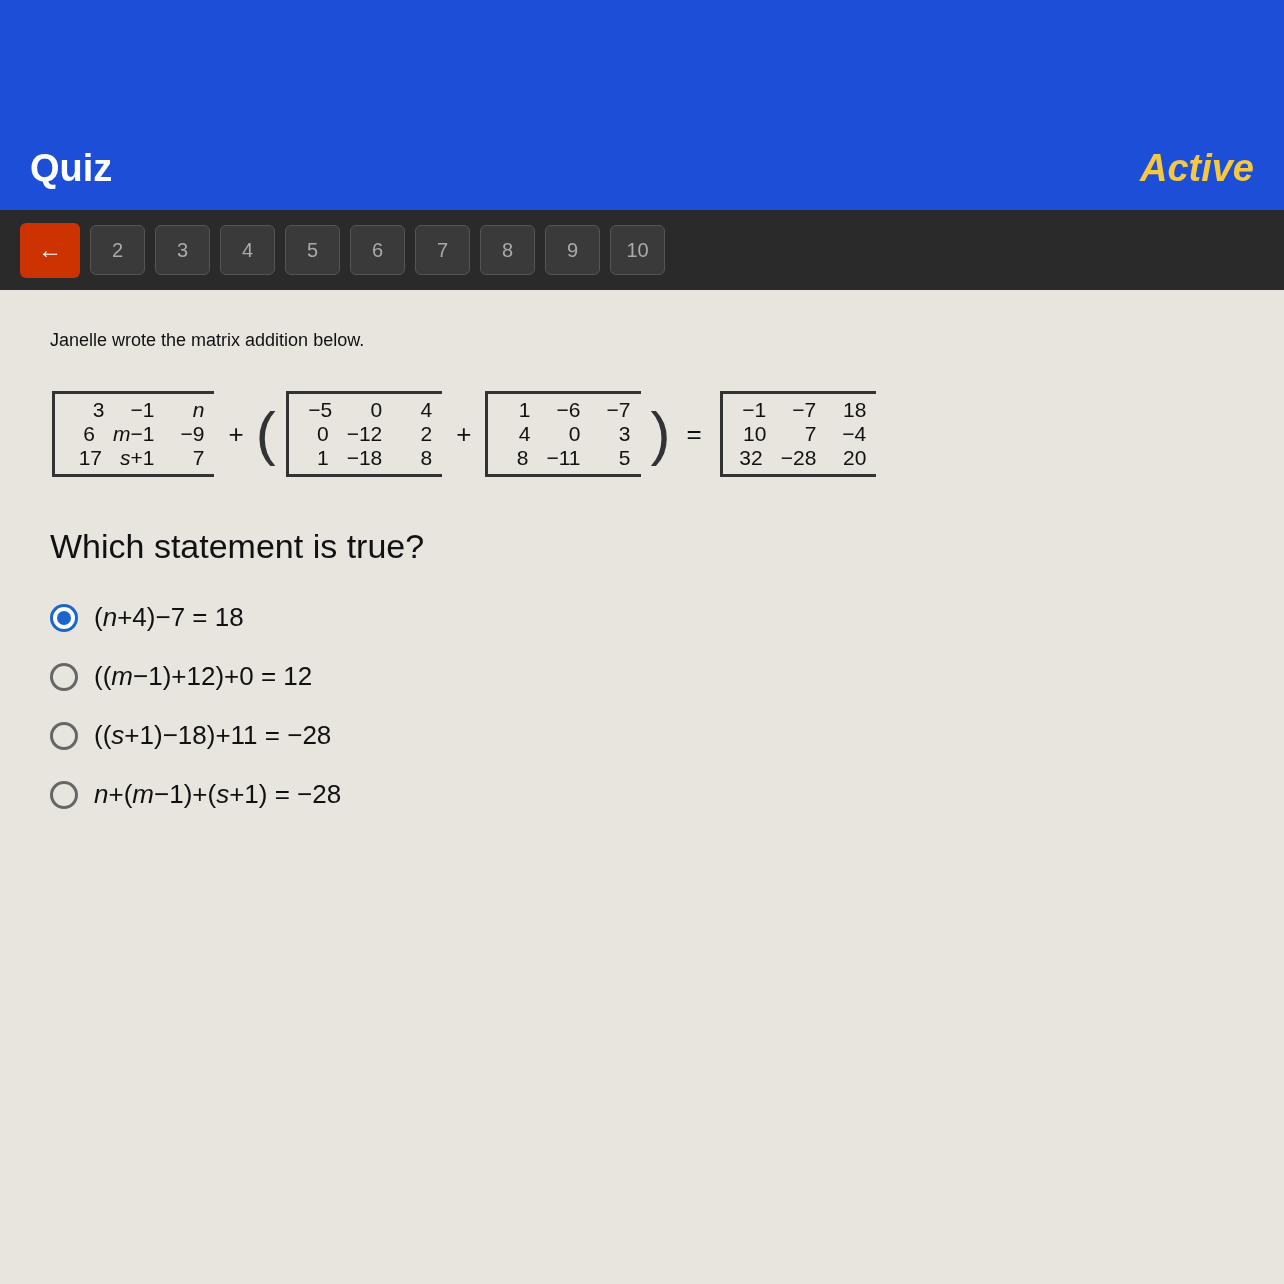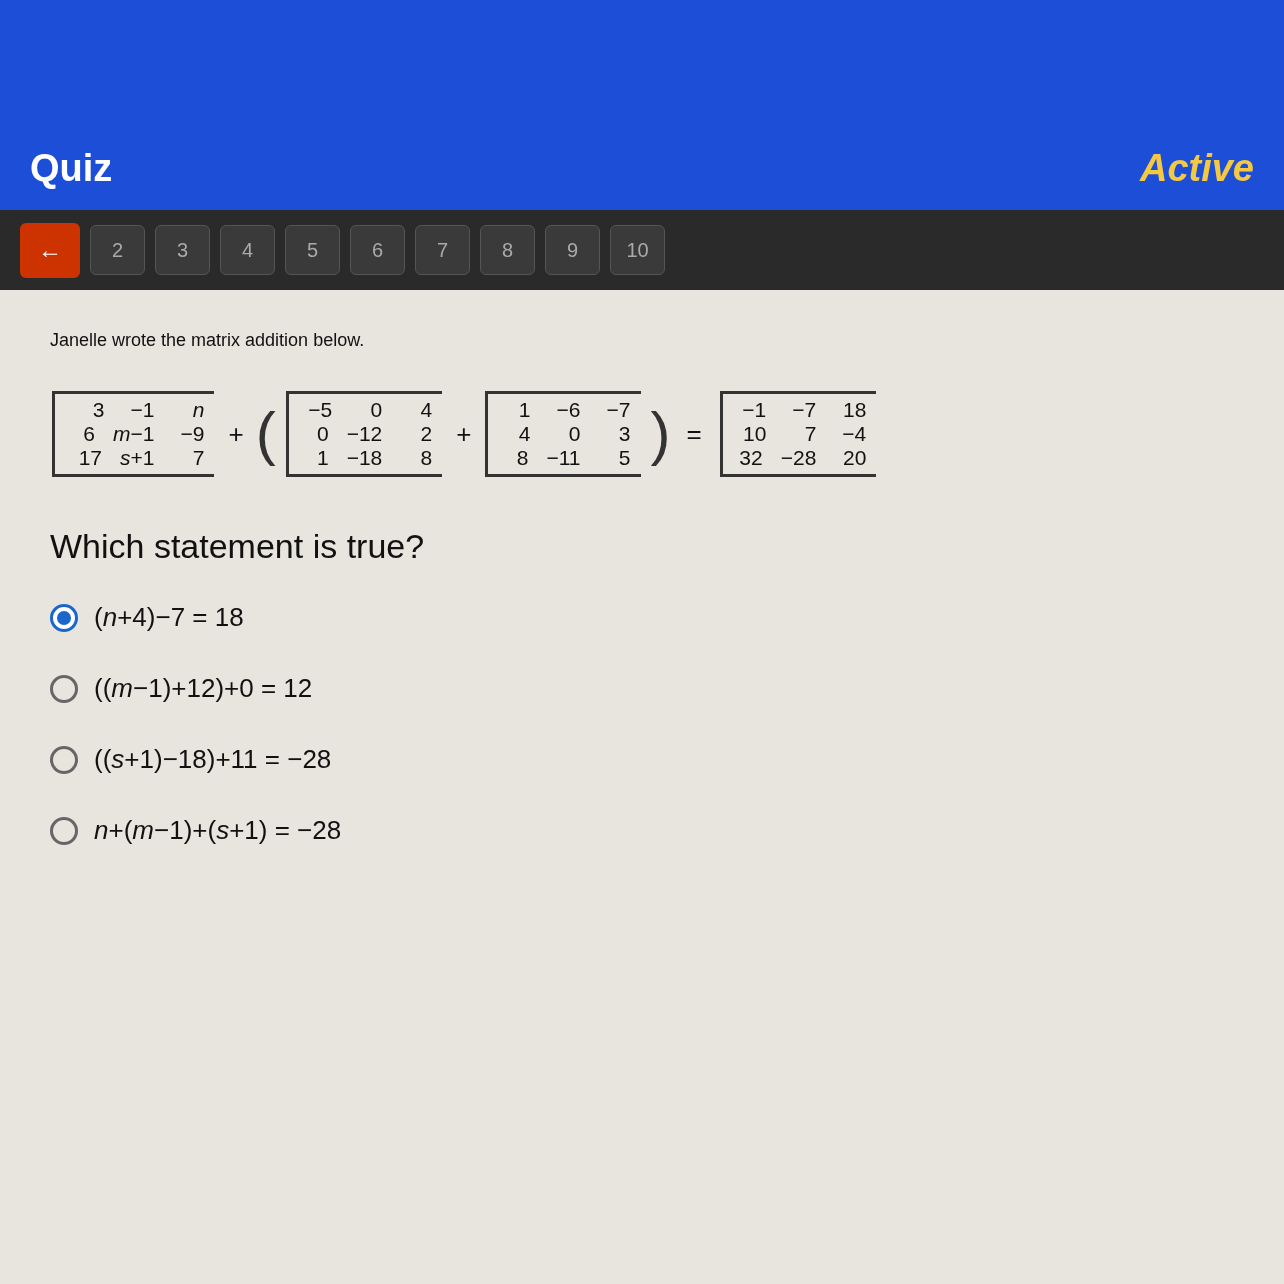--- a/index.html
+++ b/index.html
@@ -111,21 +111,21 @@
       align-self: center;
     }
     .which-text {
       font-size: 34px;
       color: #111;
       margin-bottom: 30px;
     }
     .options {
       display: flex;
       flex-direction: column;
-      gap: 40px;
+      gap: 28px;
       margin-top: 36px;
     }
     .option {
       display: flex;
       align-items: center;
       gap: 16px;
       font-size: 26px;
       color: #111;
     }
     .radio {

